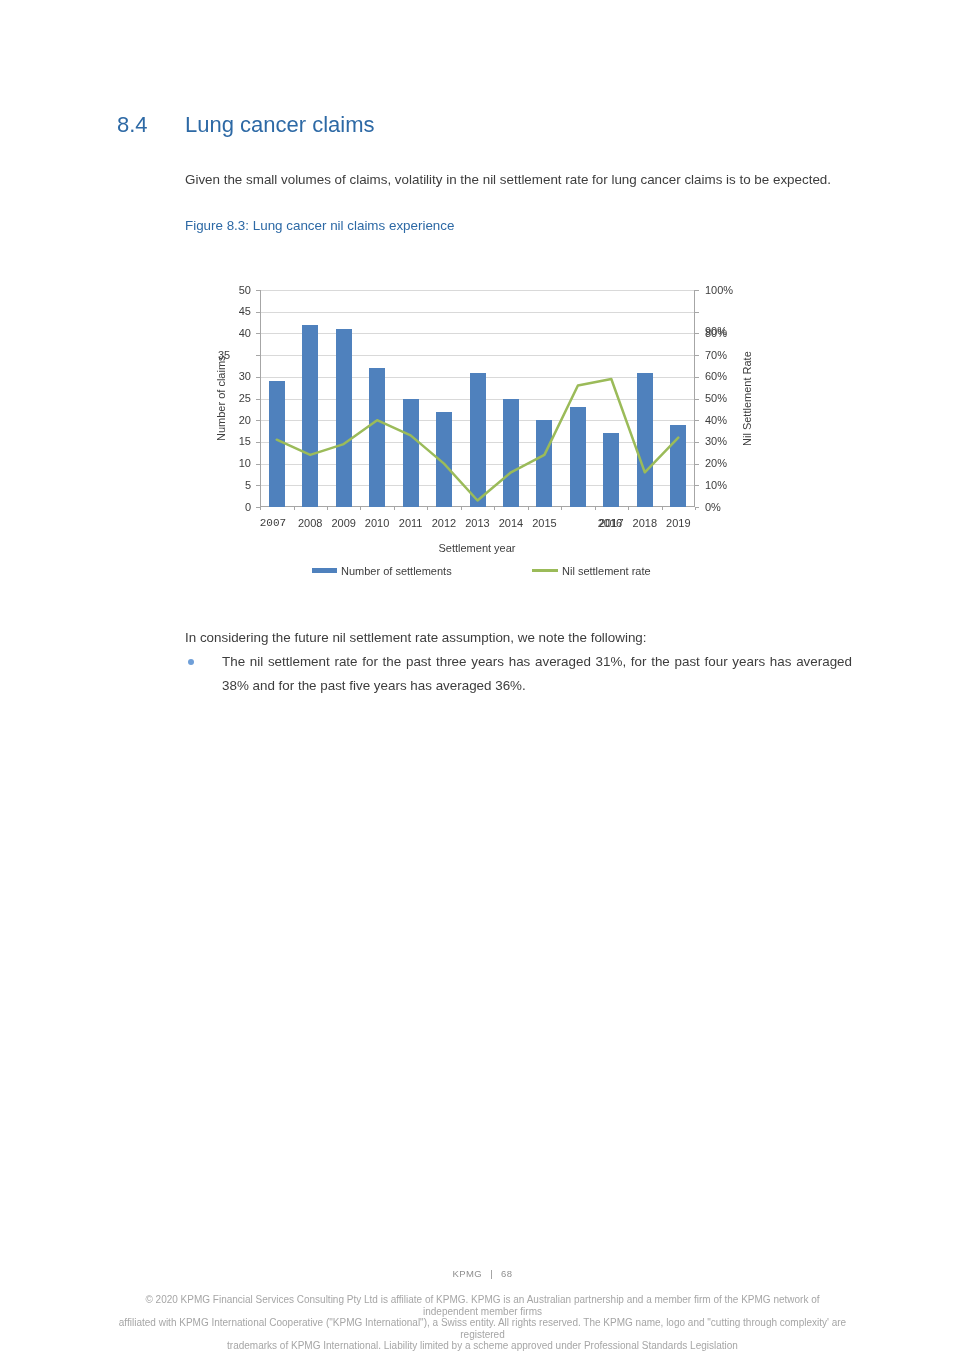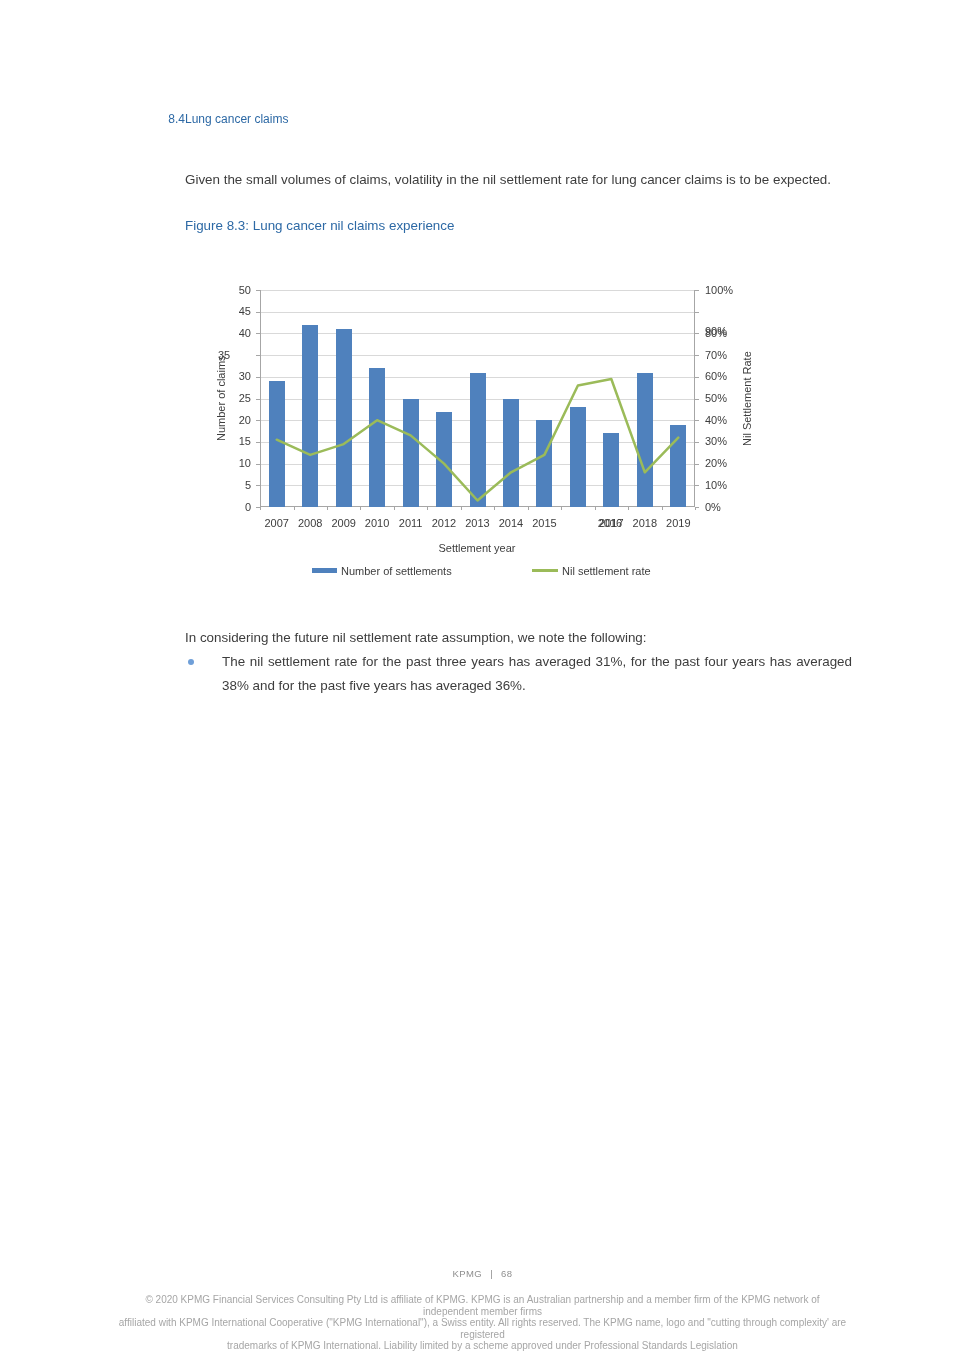--- a/index.html
+++ b/index.html
@@ -1,18 +1,18 @@
 <!DOCTYPE html>
 <html><head>
 <meta charset="utf-8">
 <style>
   html,body{margin:0;padding:0;background:#ffffff;}
   .page{position:relative;width:965px;height:1365px;background:#ffffff;
         font-family:"Liberation Sans",sans-serif;color:#3d3d3d;overflow:hidden;}
-  .heading{position:absolute;left:117px;top:112px;display:flex;font-size:12px;color:#2d69a5;text-align:right;}
+  .heading{position:absolute;left:117px;top:112px;display:flex;font-size:22px;color:#2d69a5;}
   .heading .hnum{width:68px;}
   .body-text{font-size:13.4px;line-height:24px;text-align:justify;color:#3d3d3d;}
   .intro{position:absolute;left:185px;top:155px;width:667px;}
   .figcap{position:absolute;left:185px;top:218px;font-size:13.4px;color:#2d69a5;}
   .considering{position:absolute;left:185px;top:613px;width:667px;}
   .bullets{position:absolute;left:185px;top:650px;width:667px;}
   .bullet-item{position:relative;padding-left:37px;margin-bottom:16px;}
   .bullet-marker{position:absolute;left:3px;top:9px;width:6px;height:6px;border-radius:50%;background:#6f9fd8;}
   .closing{position:absolute;left:185px;top:745px;width:667px;}
   #chart{position:absolute;left:218px;top:280px;width:560px;height:312px;font-size:11px;color:#3d3d3d;}
@@ -134,21 +134,21 @@
       <div style="position: absolute; left: 175.8px; top: 227px; width: 1px; height: 3px; background: rgb(166, 166, 166);"></div>
       <div style="position: absolute; left: 209.3px; top: 227px; width: 1px; height: 3px; background: rgb(166, 166, 166);"></div>
       <div style="position: absolute; left: 242.8px; top: 227px; width: 1px; height: 3px; background: rgb(166, 166, 166);"></div>
       <div style="position: absolute; left: 276.2px; top: 227px; width: 1px; height: 3px; background: rgb(166, 166, 166);"></div>
       <div style="position: absolute; left: 309.7px; top: 227px; width: 1px; height: 3px; background: rgb(166, 166, 166);"></div>
       <div style="position: absolute; left: 343.2px; top: 227px; width: 1px; height: 3px; background: rgb(166, 166, 166);"></div>
       <div style="position: absolute; left: 376.6px; top: 227px; width: 1px; height: 3px; background: rgb(166, 166, 166);"></div>
       <div style="position: absolute; left: 410.1px; top: 227px; width: 1px; height: 3px; background: rgb(166, 166, 166);"></div>
       <div style="position: absolute; left: 443.5px; top: 227px; width: 1px; height: 3px; background: rgb(166, 166, 166);"></div>
       <div style="position: absolute; left: 477px; top: 227px; width: 1px; height: 3px; background: rgb(166, 166, 166);"></div>
-      <div style="position: absolute; left: 41.7px; top: 237px; width: 34px; text-align: center;">2007</div>
+      <div style="position: absolute; left: 41.7px; top: 237px; width: 34px; text-align: left; font-family: Liberation Mono, monospace;">2007</div>
       <div style="position: absolute; left: 75.2px; top: 237px; width: 34px; text-align: center;">2008</div>
       <div style="position: absolute; left: 108.7px; top: 237px; width: 34px; text-align: center;">2009</div>
       <div style="position: absolute; left: 142.1px; top: 237px; width: 34px; text-align: center;">2010</div>
       <div style="position: absolute; left: 175.6px; top: 237px; width: 34px; text-align: center;">2011</div>
       <div style="position: absolute; left: 209px; top: 237px; width: 34px; text-align: center;">2012</div>
       <div style="position: absolute; left: 242.5px; top: 237px; width: 34px; text-align: center;">2013</div>
       <div style="position: absolute; left: 276px; top: 237px; width: 34px; text-align: center;">2014</div>
       <div style="position: absolute; left: 309.4px; top: 237px; width: 34px; text-align: center;">2015</div>
       <div style="position: absolute; left: 342.9px; top: 237px; width: 34px; text-align: center; margin-left: 32px;">2016</div>
       <div style="position: absolute; left: 376.3px; top: 237px; width: 34px; text-align: center;">2017</div>

